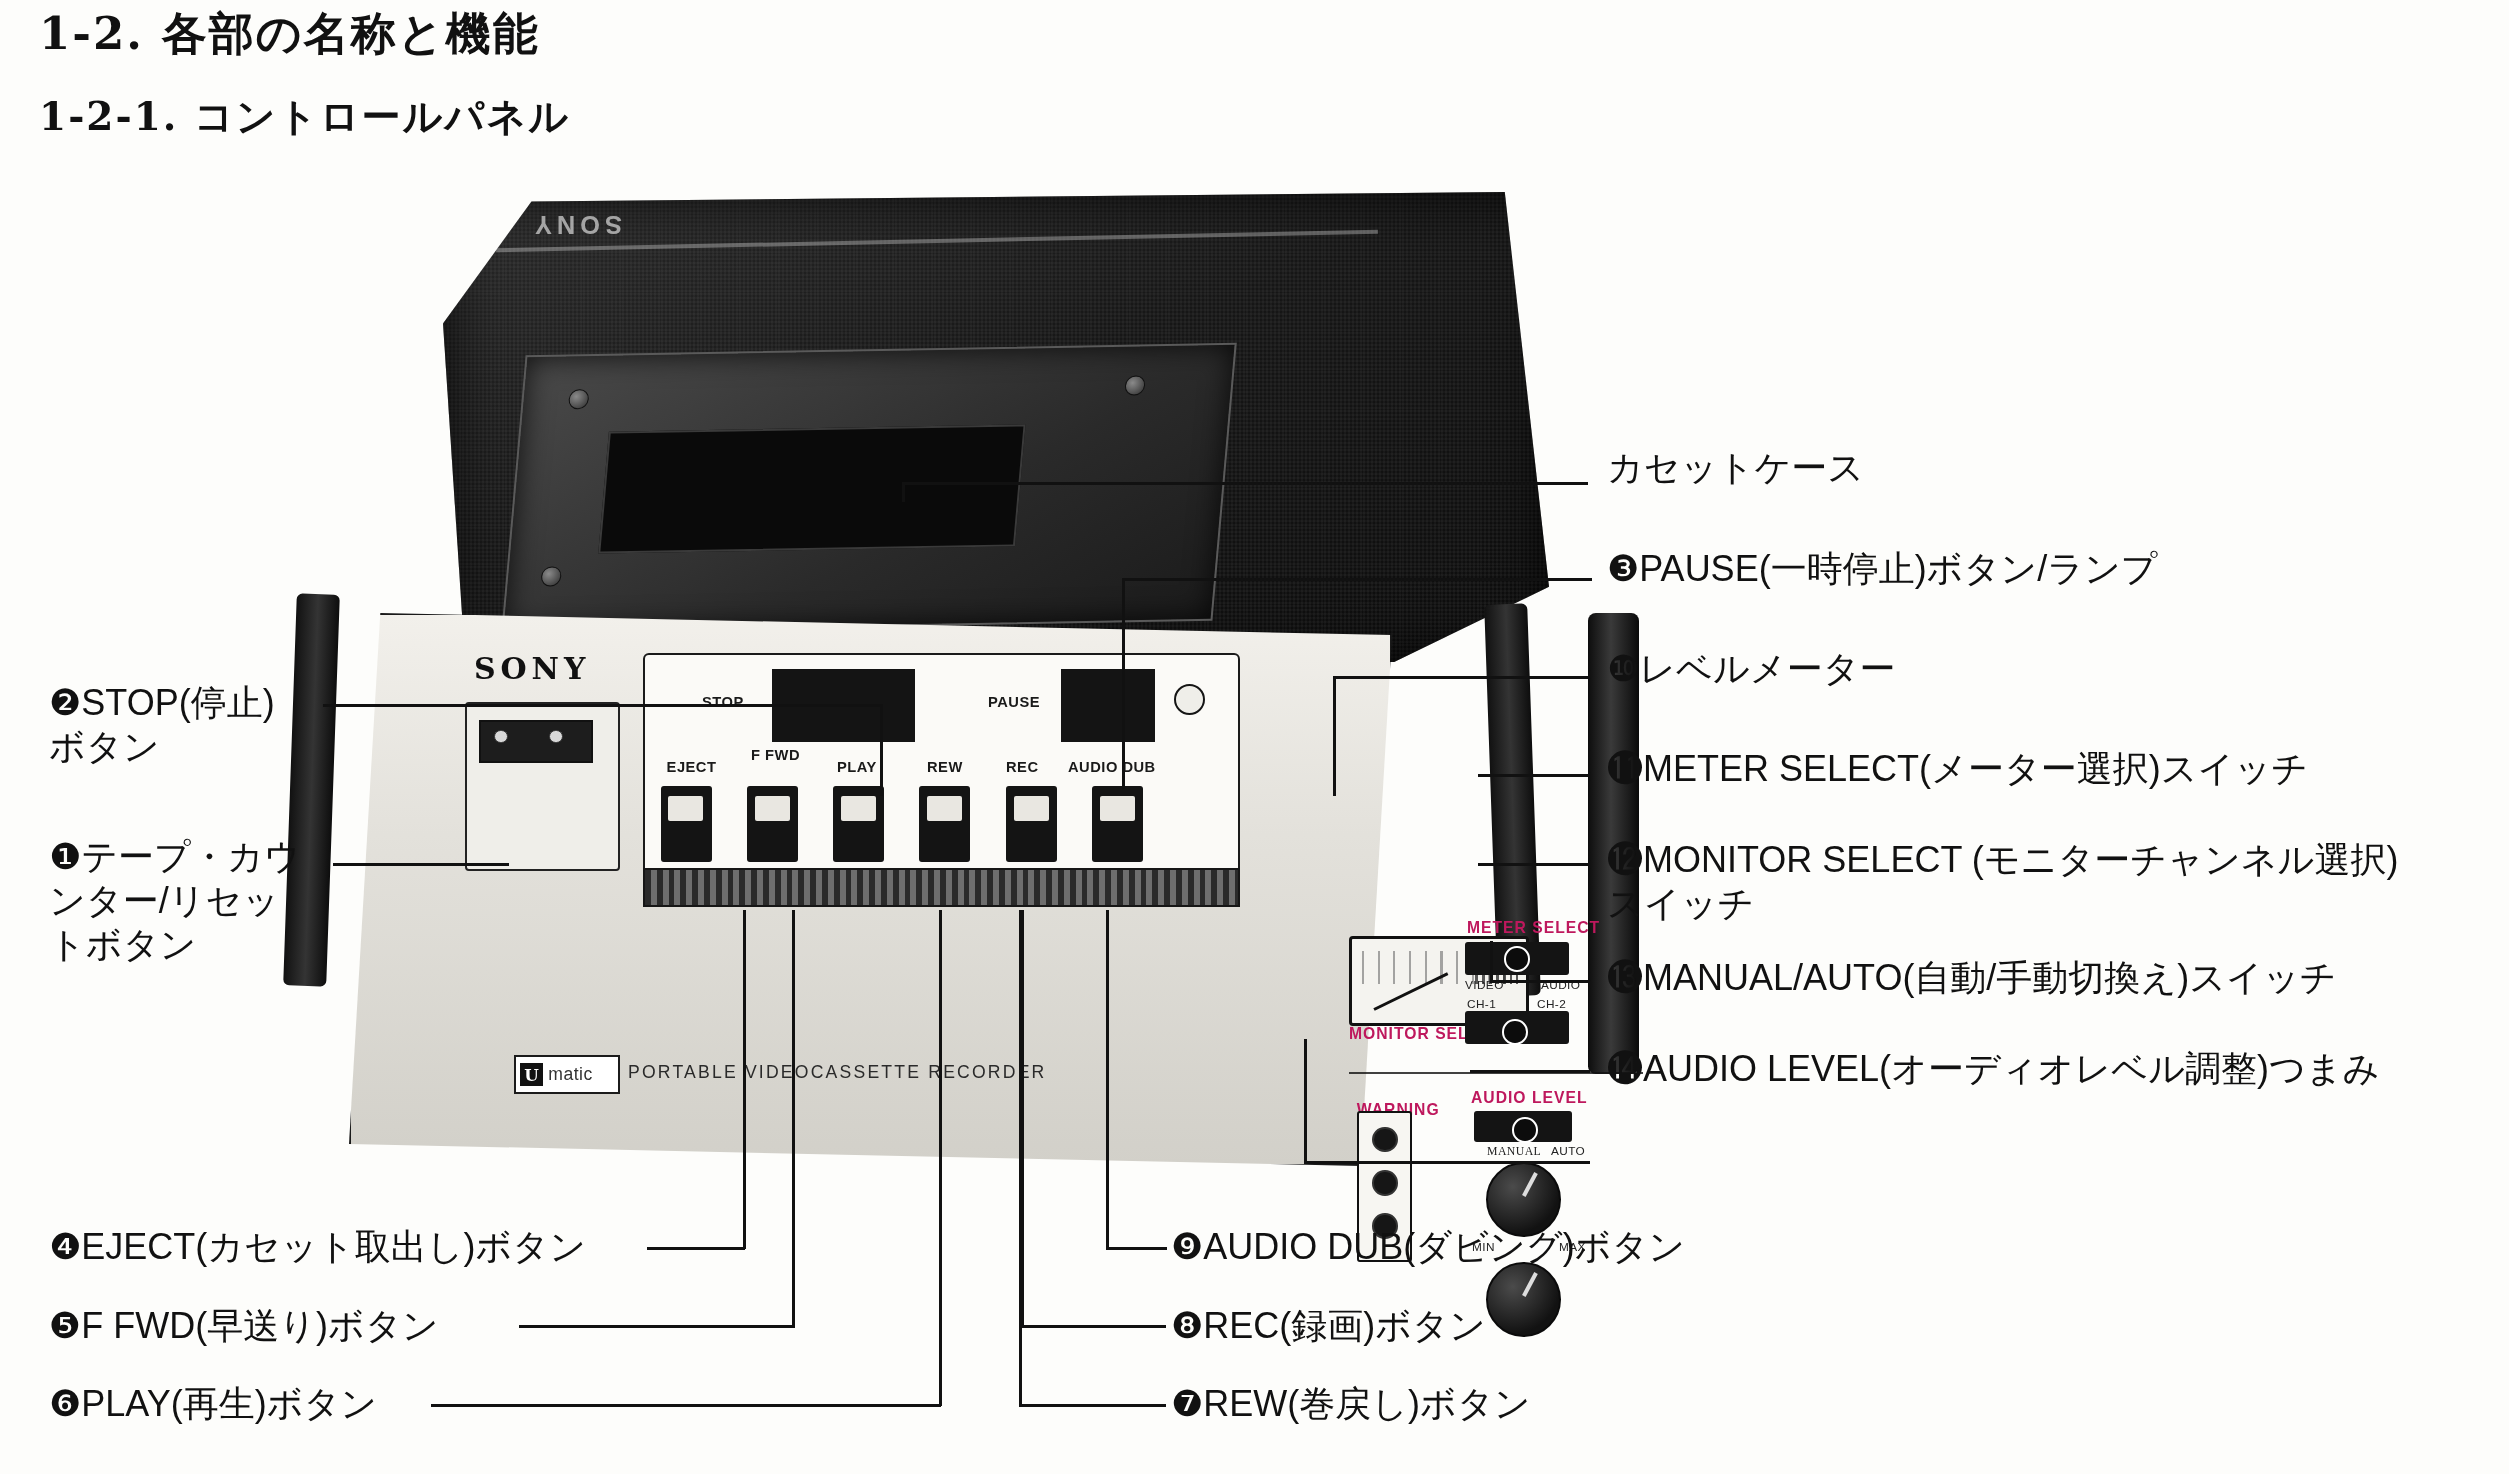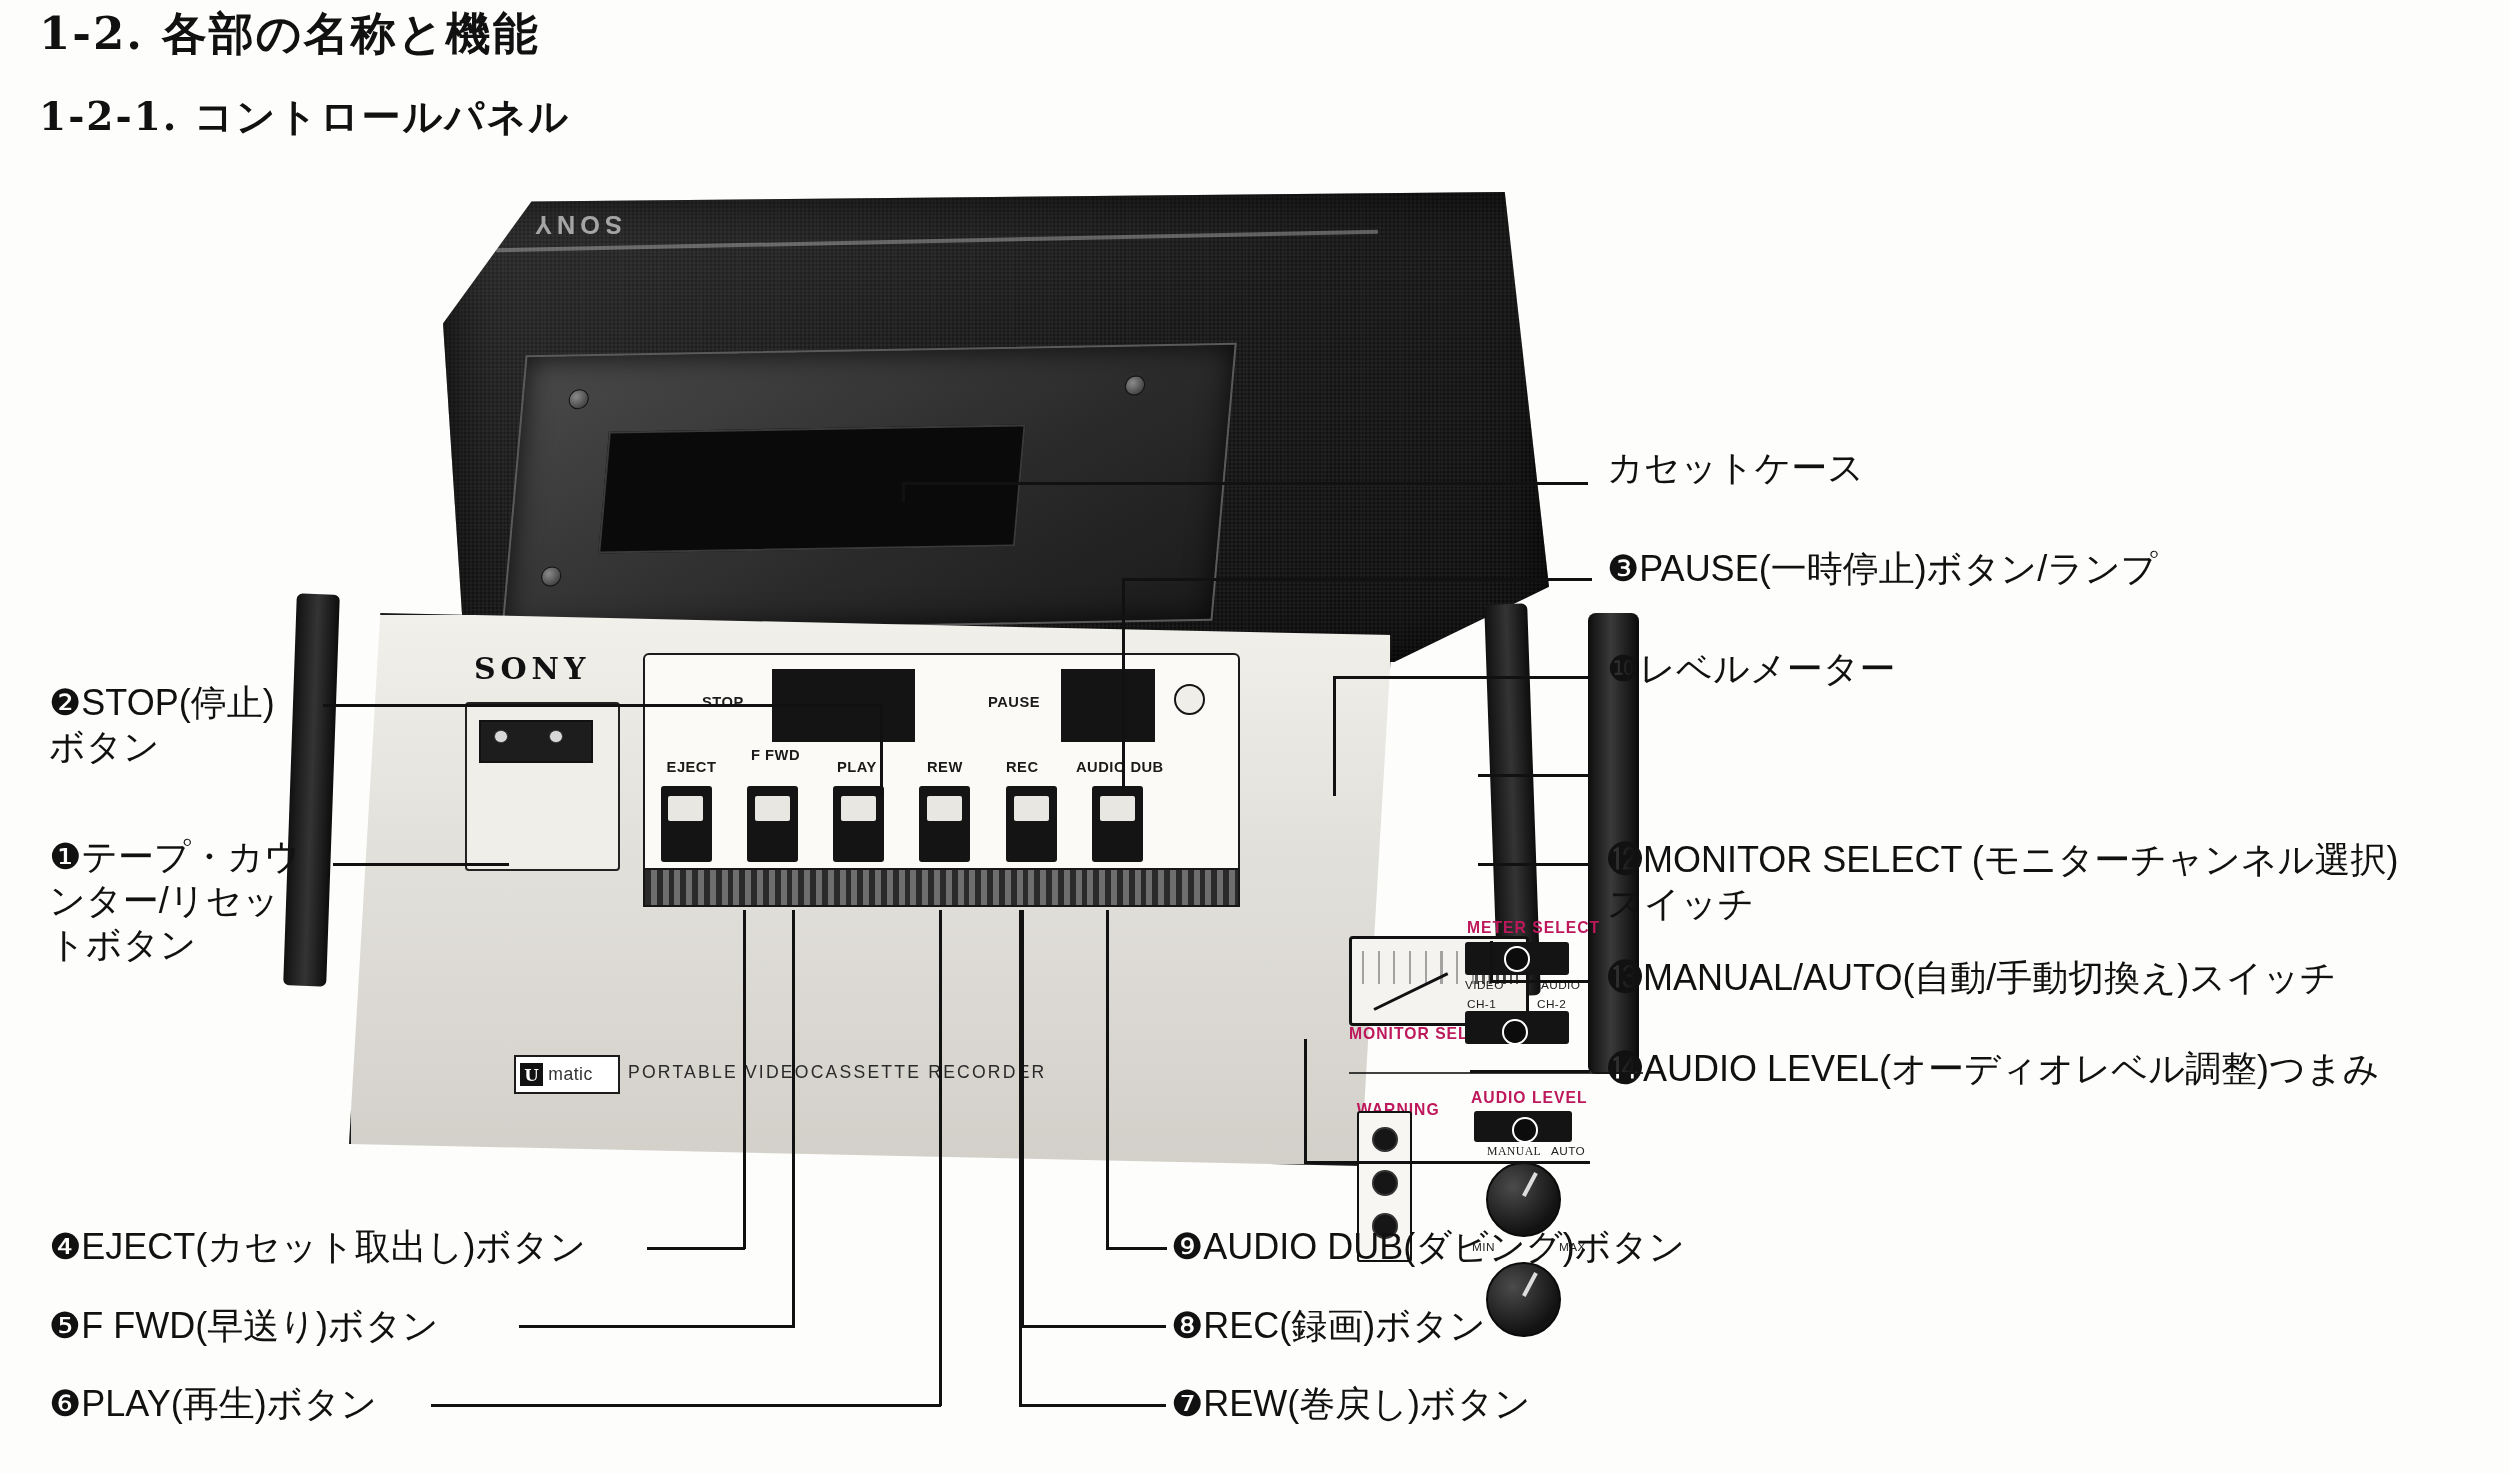--- a/index.html
+++ b/index.html
@@ -256,21 +256,21 @@
       <div class="legend" style="left:57px;top:39px;">STOP</div>
       <div class="legend" style="left:343px;top:39px;">PAUSE</div>
 
       <div style="position:absolute;left:529px;top:29px;width:27.4px;height:27.4px;border-radius:50%;background:#efeee9;border:2.9px solid #151515;"></div>
 
       <div class="legend" style="left:21.6px;top:104px;">EJECT</div>
       <div class="legend" style="left:106px;top:92px;">F FWD</div>
       <div class="legend" style="left:192px;top:104px;">PLAY</div>
       <div class="legend" style="left:282px;top:104px;">REW</div>
       <div class="legend" style="left:361px;top:104px;">REC</div>
-      <div class="legend" style="left:423px;top:104px;margin-left:8px;">AUDIO DUB</div>
+      <div class="legend" style="left:423px;top:104px;">AUDIO DUB</div>
 
       <div class="pbtn" style="left:15.7px;top:131px;">
           <div class="cap"></div>
         </div>
       <div class="pbtn" style="left:102px;top:131px;">
           <div class="cap"></div>
         </div>
       <div class="pbtn" style="left:188px;top:131px;">
           <div class="cap"></div>
         </div>
@@ -375,20 +375,21 @@
 
   <div class="ln lnh" style="left:1021px;top:1325px;width:145px;"></div>
   <div class="ln lnv" style="left:1021px;top:910px;height:418px;"></div>
 
   <div class="ln lnh" style="left:1106px;top:1247px;width:61px;"></div>
   <div class="ln lnv" style="left:1106px;top:910px;height:339px;"></div>
 
   <div class="cal" style="left:1607px;top:446px;">カセットケース</div>
   <div class="cal" style="left:1607px;top:547px;">❸PAUSE(一時停止)ボタン/ランプ</div>
   <div class="cal" style="left:1607px;top:647px;">❿レベルメーター</div>
+  <div class="cal" style="left:1607px;top:747px;">⓫METER SELECT(メーター選択)スイッチ</div>
   <div class="cal" style="left:1607px;top:838px;">⓬MONITOR SELECT (モニターチャンネル選択)
 スイッチ</div>
   <div class="cal" style="left:1607px;top:956px;">⓭MANUAL/AUTO(自動/手動切換え)スイッチ</div>
   <div class="cal" style="left:1607px;top:1047px;">⓮AUDIO LEVEL(オーディオレベル調整)つまみ</div>
 
   <div class="cal" style="left:49px;top:681px;">❷STOP(停止)
 ボタン</div>
   <div class="cal" style="left:49px;top:835px;">❶テープ・カウ
 ンター/リセッ
 トボタン</div>

